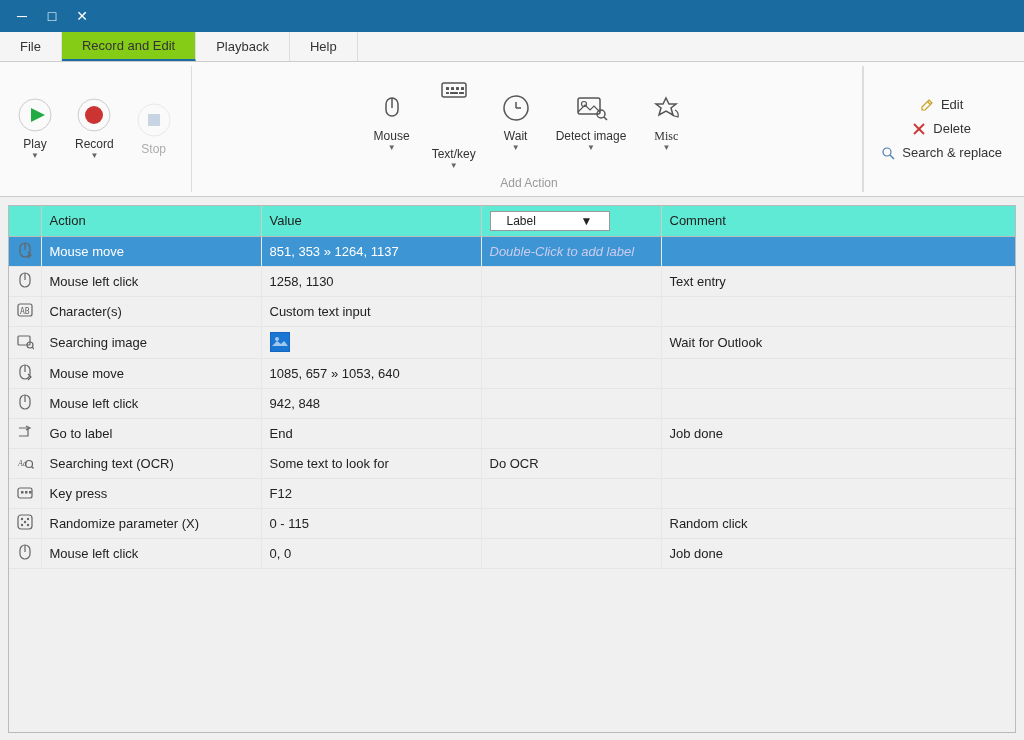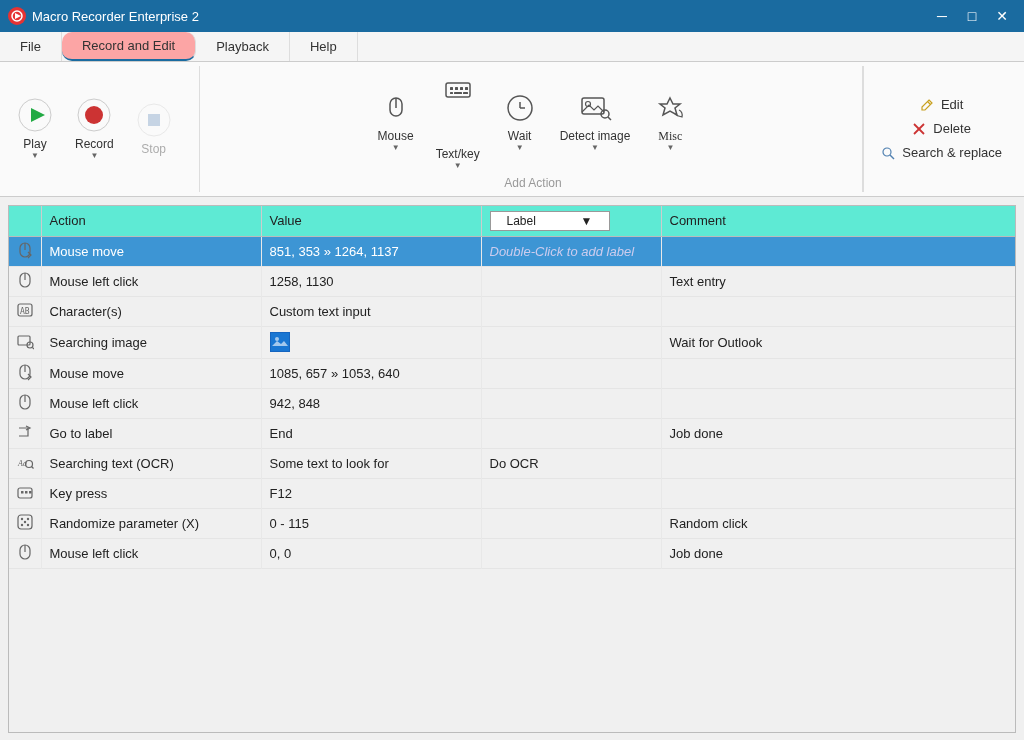--- a/index.html
+++ b/index.html
@@ -70,22 +70,21 @@
     .menu-item {
       padding: 0 20px;
       display: flex;
       align-items: center;
       cursor: pointer;
       font-size: 13px;
       color: #333;
       border-right: 1px solid #ddd;
     }
     .menu-item:hover, .menu-item.active {
-      background: #fca5a5;
-      border-radius: 10px;
+      background: #84cc16;
     }
     .menu-item.active {
       border-bottom: 2px solid #1a6ba0;
     }
 
     
     .toolbar {
       background: #fafafa;
       border-bottom: 1px solid #ccc;
       padding: 6px 8px;
@@ -242,46 +241,37 @@
     }
     .status-grip {
       color: #999;
       font-size: 10px;
     }
   </style>
 </head>
 <body>
 
 <div class="title-bar">
-  <div class="title-bar-left">
-    <div class="app-icon">
-      <svg width="12" height="12" viewBox="0 0 12 12">
-          <circle cx="6" cy="6" r="5" fill="none" stroke="white" stroke-width="1.5"></circle>
-          <polygon points="4,3 10,6 4,9" fill="white"></polygon>
-        </svg>
-    </div>
-    <span class="title-bar-title">Macro Recorder Enterprise 2</span>
-  </div>
   <div class="title-bar-controls">
     <button class="title-bar-btn">─</button>
     <button class="title-bar-btn">□</button>
     <button class="title-bar-btn close">✕</button>
   </div>
 </div>
 
 <div class="menu-bar">
   <div class="menu-item">File</div>
   <div class="menu-item active">Record and Edit</div>
   <div class="menu-item">Playback</div>
   <div class="menu-item">Help</div>
 </div>
 
 <div class="toolbar" style="display:flex; align-items:stretch; padding: 4px 6px; background:#fafafa; border-bottom:1px solid #ccc;">
 
-  <div style="display:flex; align-items:center; border-right:1px solid #ddd; padding-right:16px; margin-right:4px;">
+  <div style="display:flex; align-items:center; border-right:1px solid #ddd; padding-right:8px; margin-right:4px;">
 
     <div class="toolbar-btn" style="min-width:52px;">
       <div class="btn-icon icon-play">
         <svg width="34" height="34" viewBox="0 0 34 34">
             <circle cx="17" cy="17" r="16" fill="none" stroke="#ccc" stroke-width="1"></circle>
             <polygon points="13,10 27,17 13,24" fill="#22aa44"></polygon>
           </svg>
       </div>
       <div class="btn-label">
         <span>Play</span>

